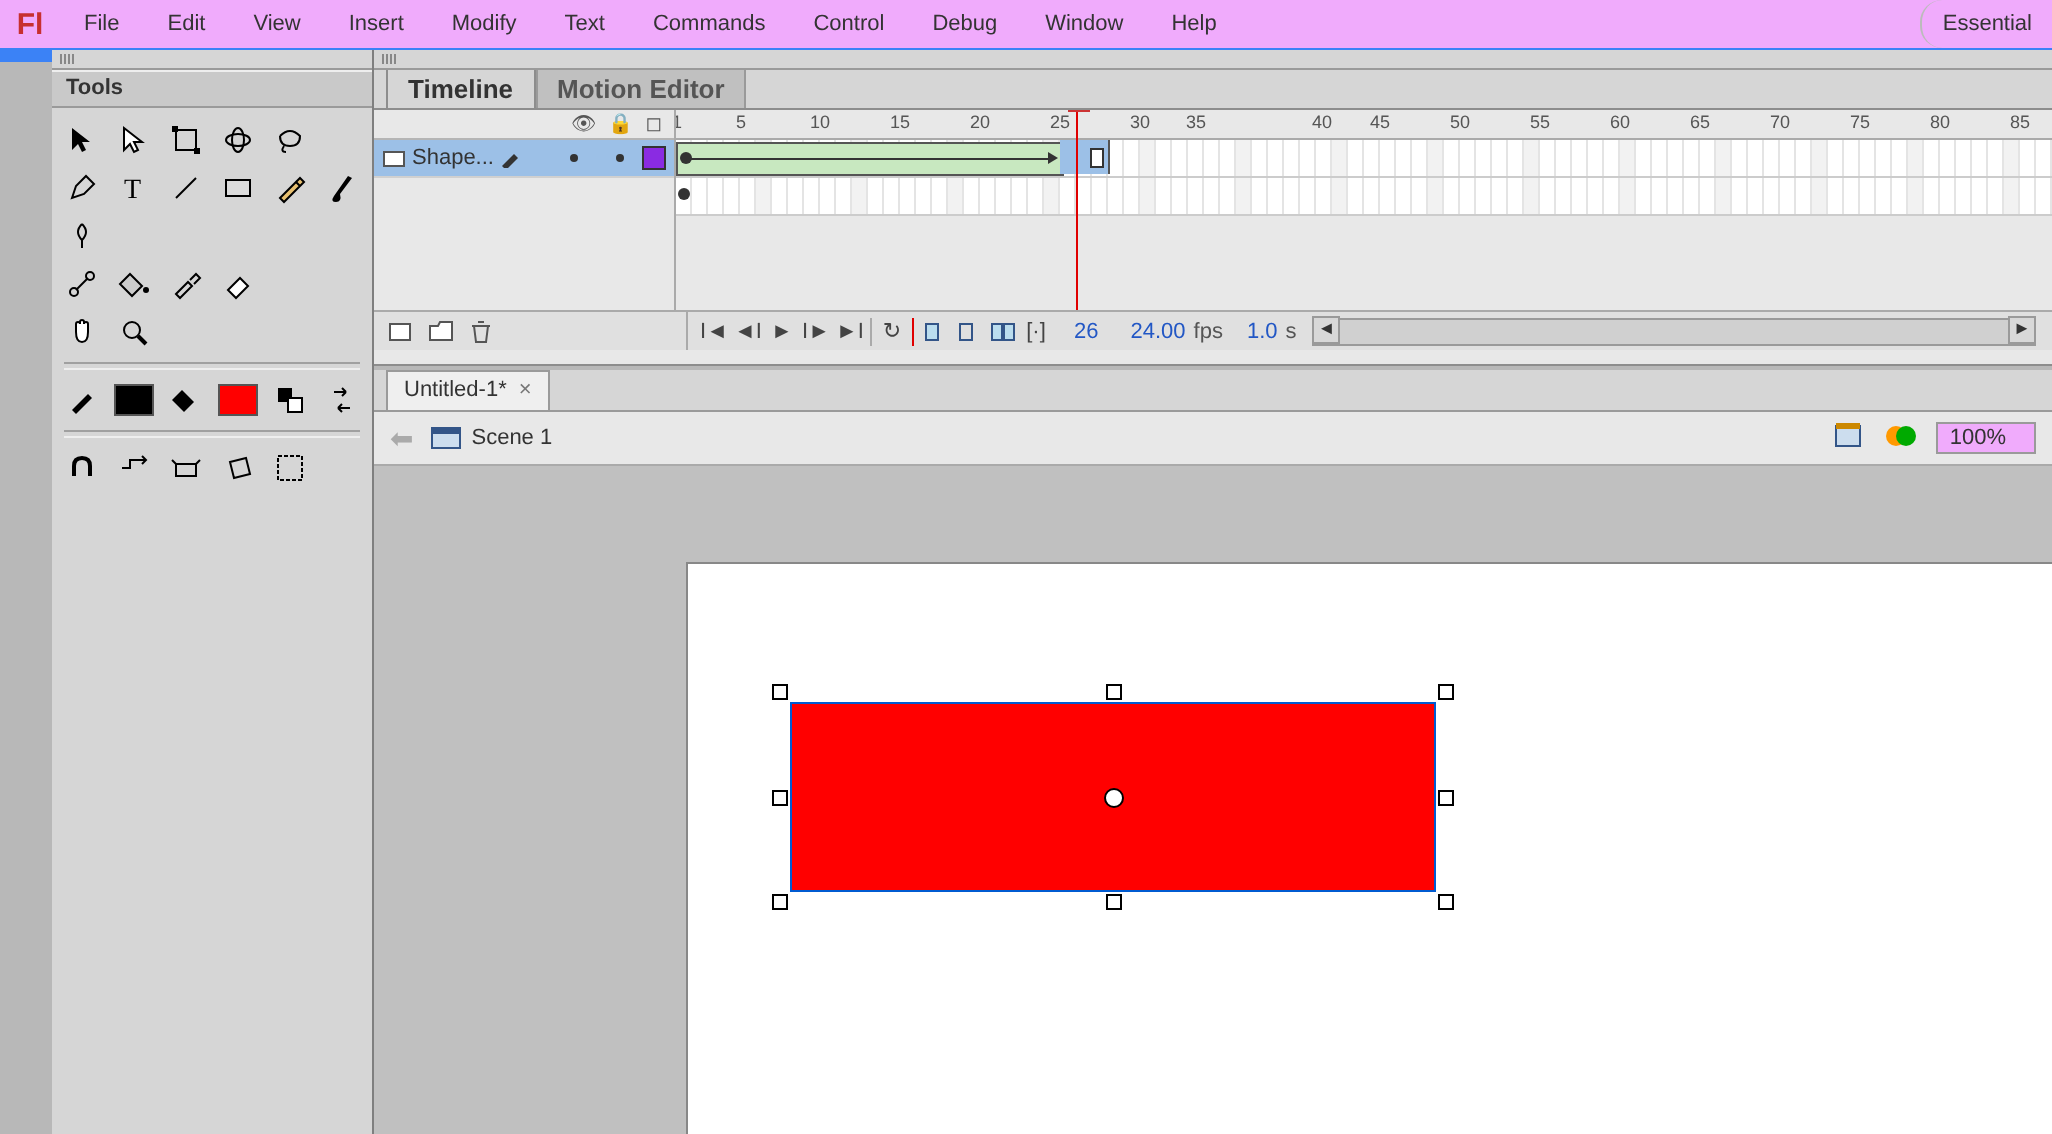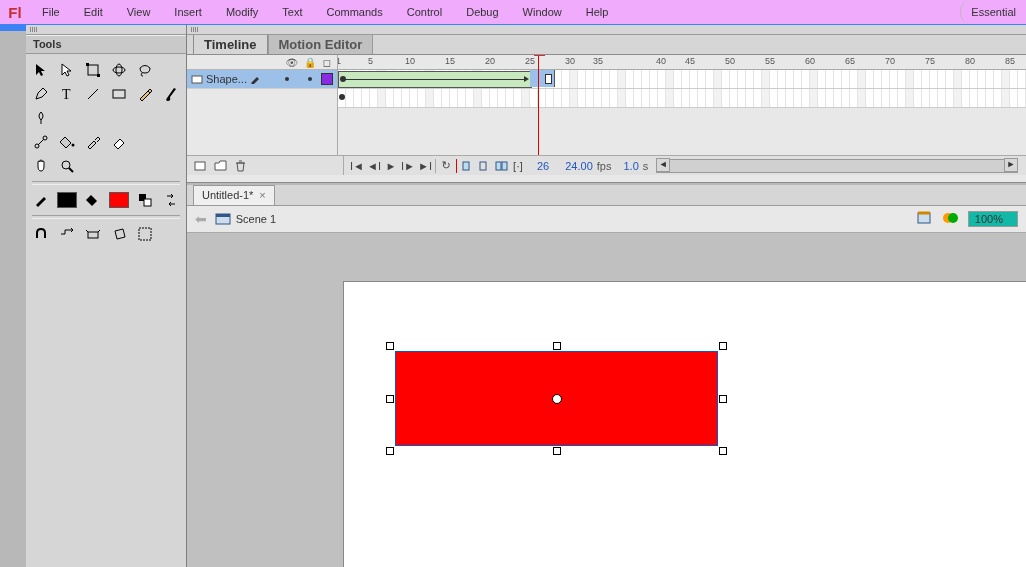--- a/index.html
+++ b/index.html
@@ -64,21 +64,21 @@
   .ibtn{width:14px;height:14px;display:inline-flex;align-items:center;justify-content:center;font-size:11px;color:#444;}
   .vline{width:1px;height:14px;background:#aaa;}
   
   .doc-tabs{height:20px;background:#D6D6D6;border-bottom:1px solid #9a9a9a;display:flex;align-items:flex-end;padding-left:6px;margin-top:2px;}
   .doc-tab{height:19px;background:#EFEFEF;border:1px solid #9a9a9a;border-bottom:none;padding:0 8px;line-height:19px;display:flex;align-items:center;gap:6px;}
   .doc-tab .x{font-size:11px;color:#777;}
   .edit-bar{height:26px;background:#E8E8E8;border-bottom:1px solid #aaa;display:flex;align-items:center;padding:0 8px;gap:8px;}
   .edit-bar .arrow-back{color:#aaa;font-size:14px;}
   .edit-bar .scenelabel{display:flex;align-items:center;gap:5px;}
   .edit-bar .flexg{flex:1;}
-  .edit-bar .zoom{background:#14b8a6;border:1px solid #9a9a9a;padding:1px 14px 1px 6px;position:relative;}
+  .edit-bar .zoom{background:#f0abfc;border:1px solid #9a9a9a;padding:1px 14px 1px 6px;position:relative;}
   .stage-wrap{flex:1;background:#C0C0C0;overflow:hidden;position:relative;}
   .stage{position:absolute;left:156px;top:48px;width:700px;height:460px;background:#fff;border:1px solid #888;}
   .redshape{position:absolute;left:52px;top:70px;width:321px;height:93px;background:#FF0000;outline:1px solid #005bd1;}
   .sel-bounds{position:absolute;left:46px;top:64px;width:333px;height:105px;}
   .handle{position:absolute;width:6px;height:6px;background:#fff;border:1px solid #000;}
   .hc{position:absolute;width:8px;height:8px;border-radius:50%;background:#fff;border:1px solid #000;}
 </style>
 </head>
 <body>
 

